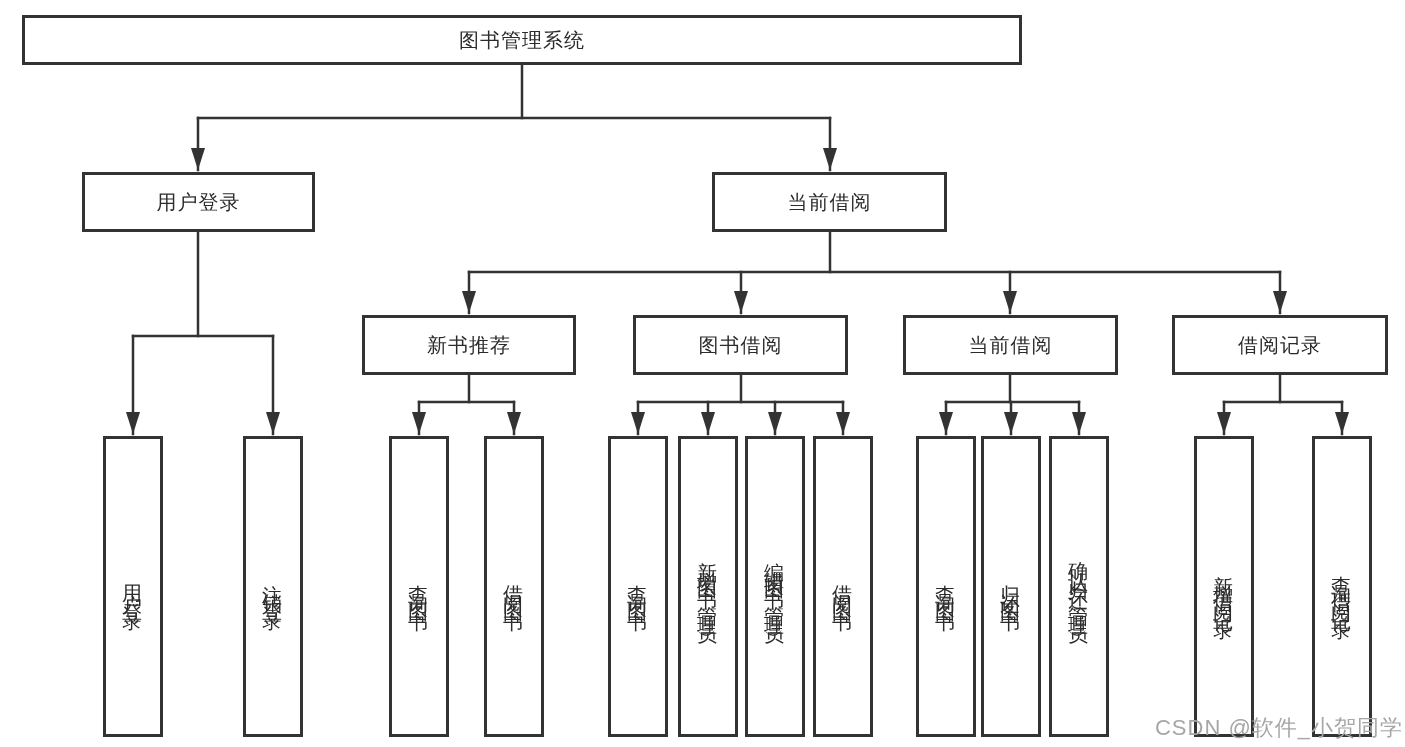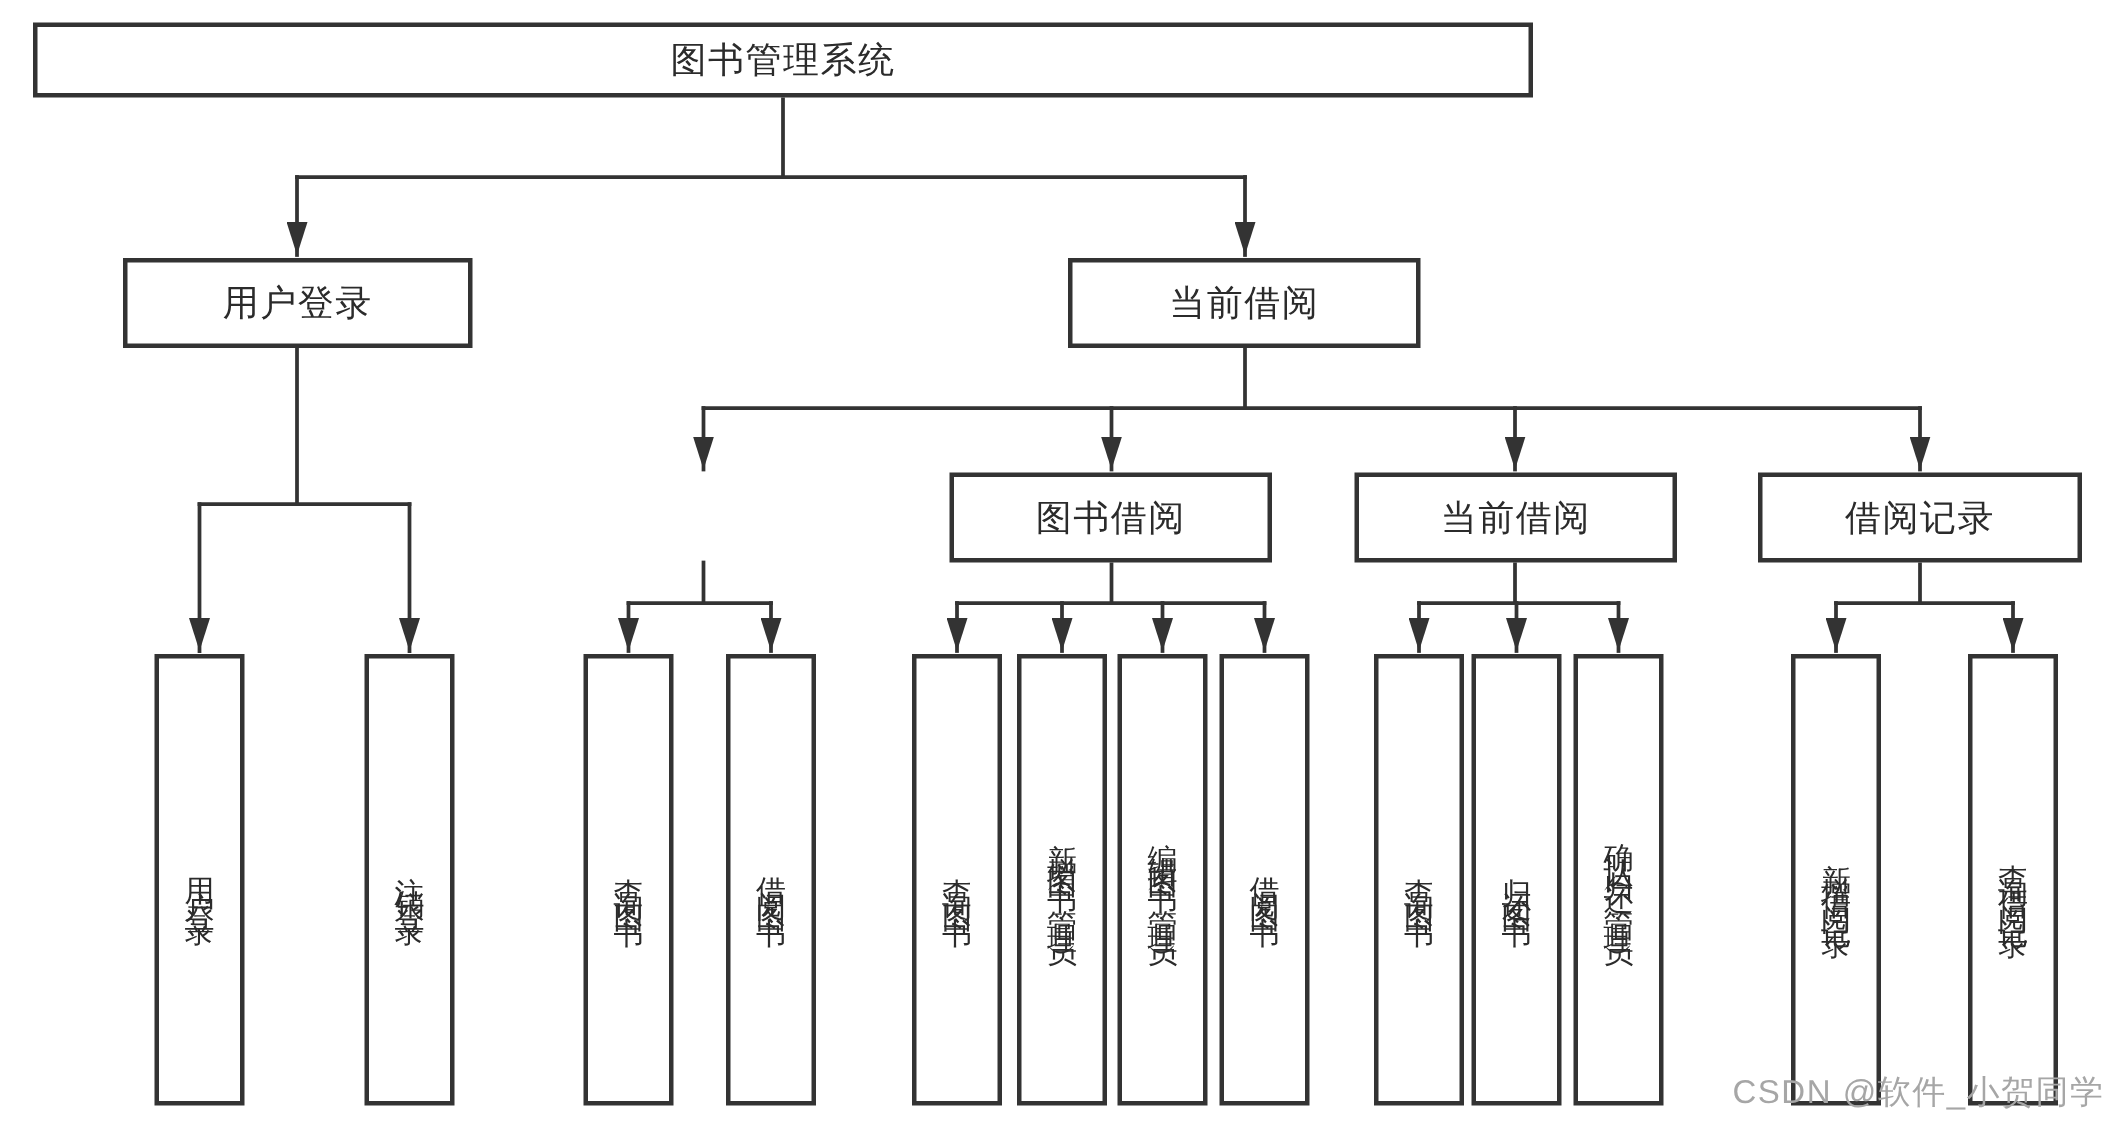--- a/index.html
+++ b/index.html
@@ -19,21 +19,21 @@
   svg.connectors{position:absolute;left:0;top:0;width:1405px;height:747px;z-index:1;}
   .box{
     position:absolute;
     border:3px solid var(--line);
     background:#fff;
     box-sizing:border-box;
     display:flex;align-items:center;justify-content:center;
     color:var(--text);
     z-index:2;
   }
-  .box.h{font-size:24px;letter-spacing:1px;}
+  .box.h{font-size:20px;letter-spacing:1px;}
   .box.leaf{width:60px;top:436px;height:301px;}
   .leaf .vtext{
     position:absolute;left:50%;top:50%;
     transform:translate(-50%,-50%);
     writing-mode:vertical-rl;
     text-orientation:mixed;
     font-size:20px;
     letter-spacing:9px;
     white-space:nowrap;
     color:var(--text);
@@ -107,20 +107,23 @@
     <span>图书管理系统</span>
   </div>
 
   <div class="box h" style="left:82px;top:172px;width:233px;height:60px">
     <span>用户登录</span>
   </div>
   <div class="box h" style="left:712px;top:172px;width:235px;height:60px">
     <span>当前借阅</span>
   </div>
 
+  <div class="box h" style="left:362px;top:315px;width:214px;height:60px">
+    <span>新书推荐</span>
+  </div>
   <div class="box h" style="left:903px;top:315px;width:215px;height:60px">
     <span>当前借阅</span>
   </div>
   <div class="box h" style="left:633px;top:315px;width:215px;height:60px">
     <span>图书借阅</span>
   </div>
   <div class="box h" style="left:1172px;top:315px;width:216px;height:60px">
     <span>借阅记录</span>
   </div>
 

